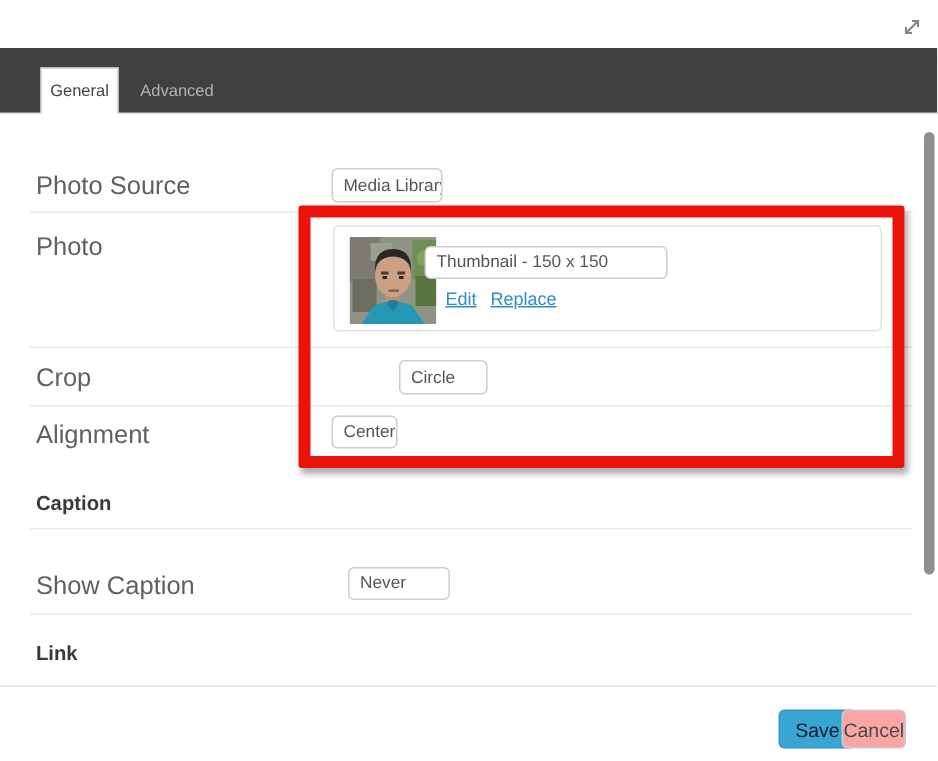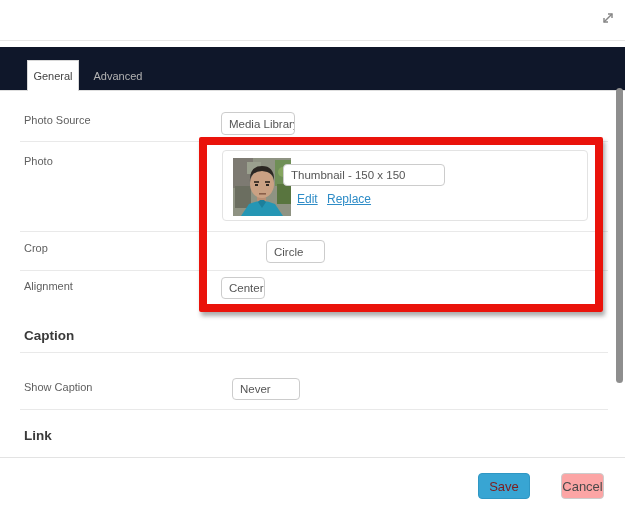--- a/index.html
+++ b/index.html
@@ -5,44 +5,44 @@
   html,body{margin:0;padding:0;background:#fff;}
   *{box-sizing:border-box;font-family:"Liberation Sans",sans-serif;}
   #app{position:relative;width:625px;height:507px;background:#fff;overflow:hidden;}
 
   
   .header{position:absolute;left:0;top:0;width:625px;height:41px;background:#fff;border-bottom:1px solid #e7e7e7;}
   .title{position:absolute;left:22px;top:10px;font-size:18px;color:#424242;}
   .expand-btn{position:absolute;right:6px;top:7px;width:22px;height:22px;cursor:pointer;display:flex;align-items:center;justify-content:center;}
 
   
-  .tabbar{position:absolute;left:0;top:47px;width:625px;height:44px;background:#0f172a;border-bottom:1px solid #dedede;}
+  .tabbar{position:absolute;left:0;top:32px;width:625px;height:44px;background:#404040;border-bottom:1px solid #dedede;}
   .tab-active{position:absolute;left:27px;bottom:-1px;width:52px;height:31px;background:#fff;border:1px solid #d8d8d8;border-bottom:none;display:flex;align-items:center;justify-content:center;font-size:11px;color:#444;cursor:pointer;}
   .tab-inactive{position:absolute;left:79px;bottom:-1px;width:78px;height:31px;display:flex;align-items:center;justify-content:center;font-size:11px;color:#b3b3b3;cursor:pointer;}
 
   
   .divider{position:absolute;left:20px;width:588px;height:1px;background:#e9e9e9;}
-  .lbl{position:absolute;left:24px;font-size:11px;color:#606060;}
+  .lbl{position:absolute;left:24px;font-size:17px;color:#606060;}
   .heading{position:absolute;left:24px;font-size:13.5px;font-weight:bold;color:#3a3a3a;}
   .sel{position:absolute;background:#fff;border:1px solid #ccc;border-radius:4px;display:flex;align-items:center;padding:0 7px;font-size:11.5px;color:#555;cursor:pointer;white-space:nowrap;overflow:hidden;}
 
   .photo-box{position:absolute;left:222px;top:150px;width:366px;height:71px;border:1px solid #e3e3e3;border-radius:4px;background:#fff;}
   .thumb{position:absolute;left:10px;top:7px;width:58px;height:58px;overflow:hidden;}
   .link{position:absolute;font-size:12px;color:#2e8cc7;text-decoration:underline;cursor:pointer;}
 
   
   .annotation{position:absolute;left:199px;top:137px;width:404px;height:175px;border:8px solid #ea130b;border-radius:2px;box-shadow:2px 4px 4px rgba(70,70,70,.45);pointer-events:none;z-index:50;}
 
   
   .scroll-thumb{position:absolute;left:616px;top:88px;width:7px;height:295px;background:#8e8e8e;border-radius:4px;cursor:pointer;z-index:60;}
 
   
   .footer{position:absolute;left:0;top:457px;width:625px;height:50px;background:#fff;border-top:1px solid #e3e3e3;z-index:40;}
   .btn{position:absolute;top:15px;height:26px;border-radius:4px;display:flex;align-items:center;justify-content:center;font-size:13px;cursor:pointer;}
-  .btn-save{left:478px;width:52px;background:#38a5d3;border:1px solid #2f97c4;color:#7f1d1d;}
+  .btn-save{left:519px;width:52px;background:#38a5d3;border:1px solid #2f97c4;color:#0f172a;}
   .btn-cancel{left:561px;width:43px;background:#fca5a5;border:1px solid #ccc;color:#4a4a4a;}
 </style>
 </head>
 <body>
 
 <div id="app">
 
   <div class="header">
     <div class="expand-btn">
       <svg width="16" height="16" viewBox="0 0 18 18">

